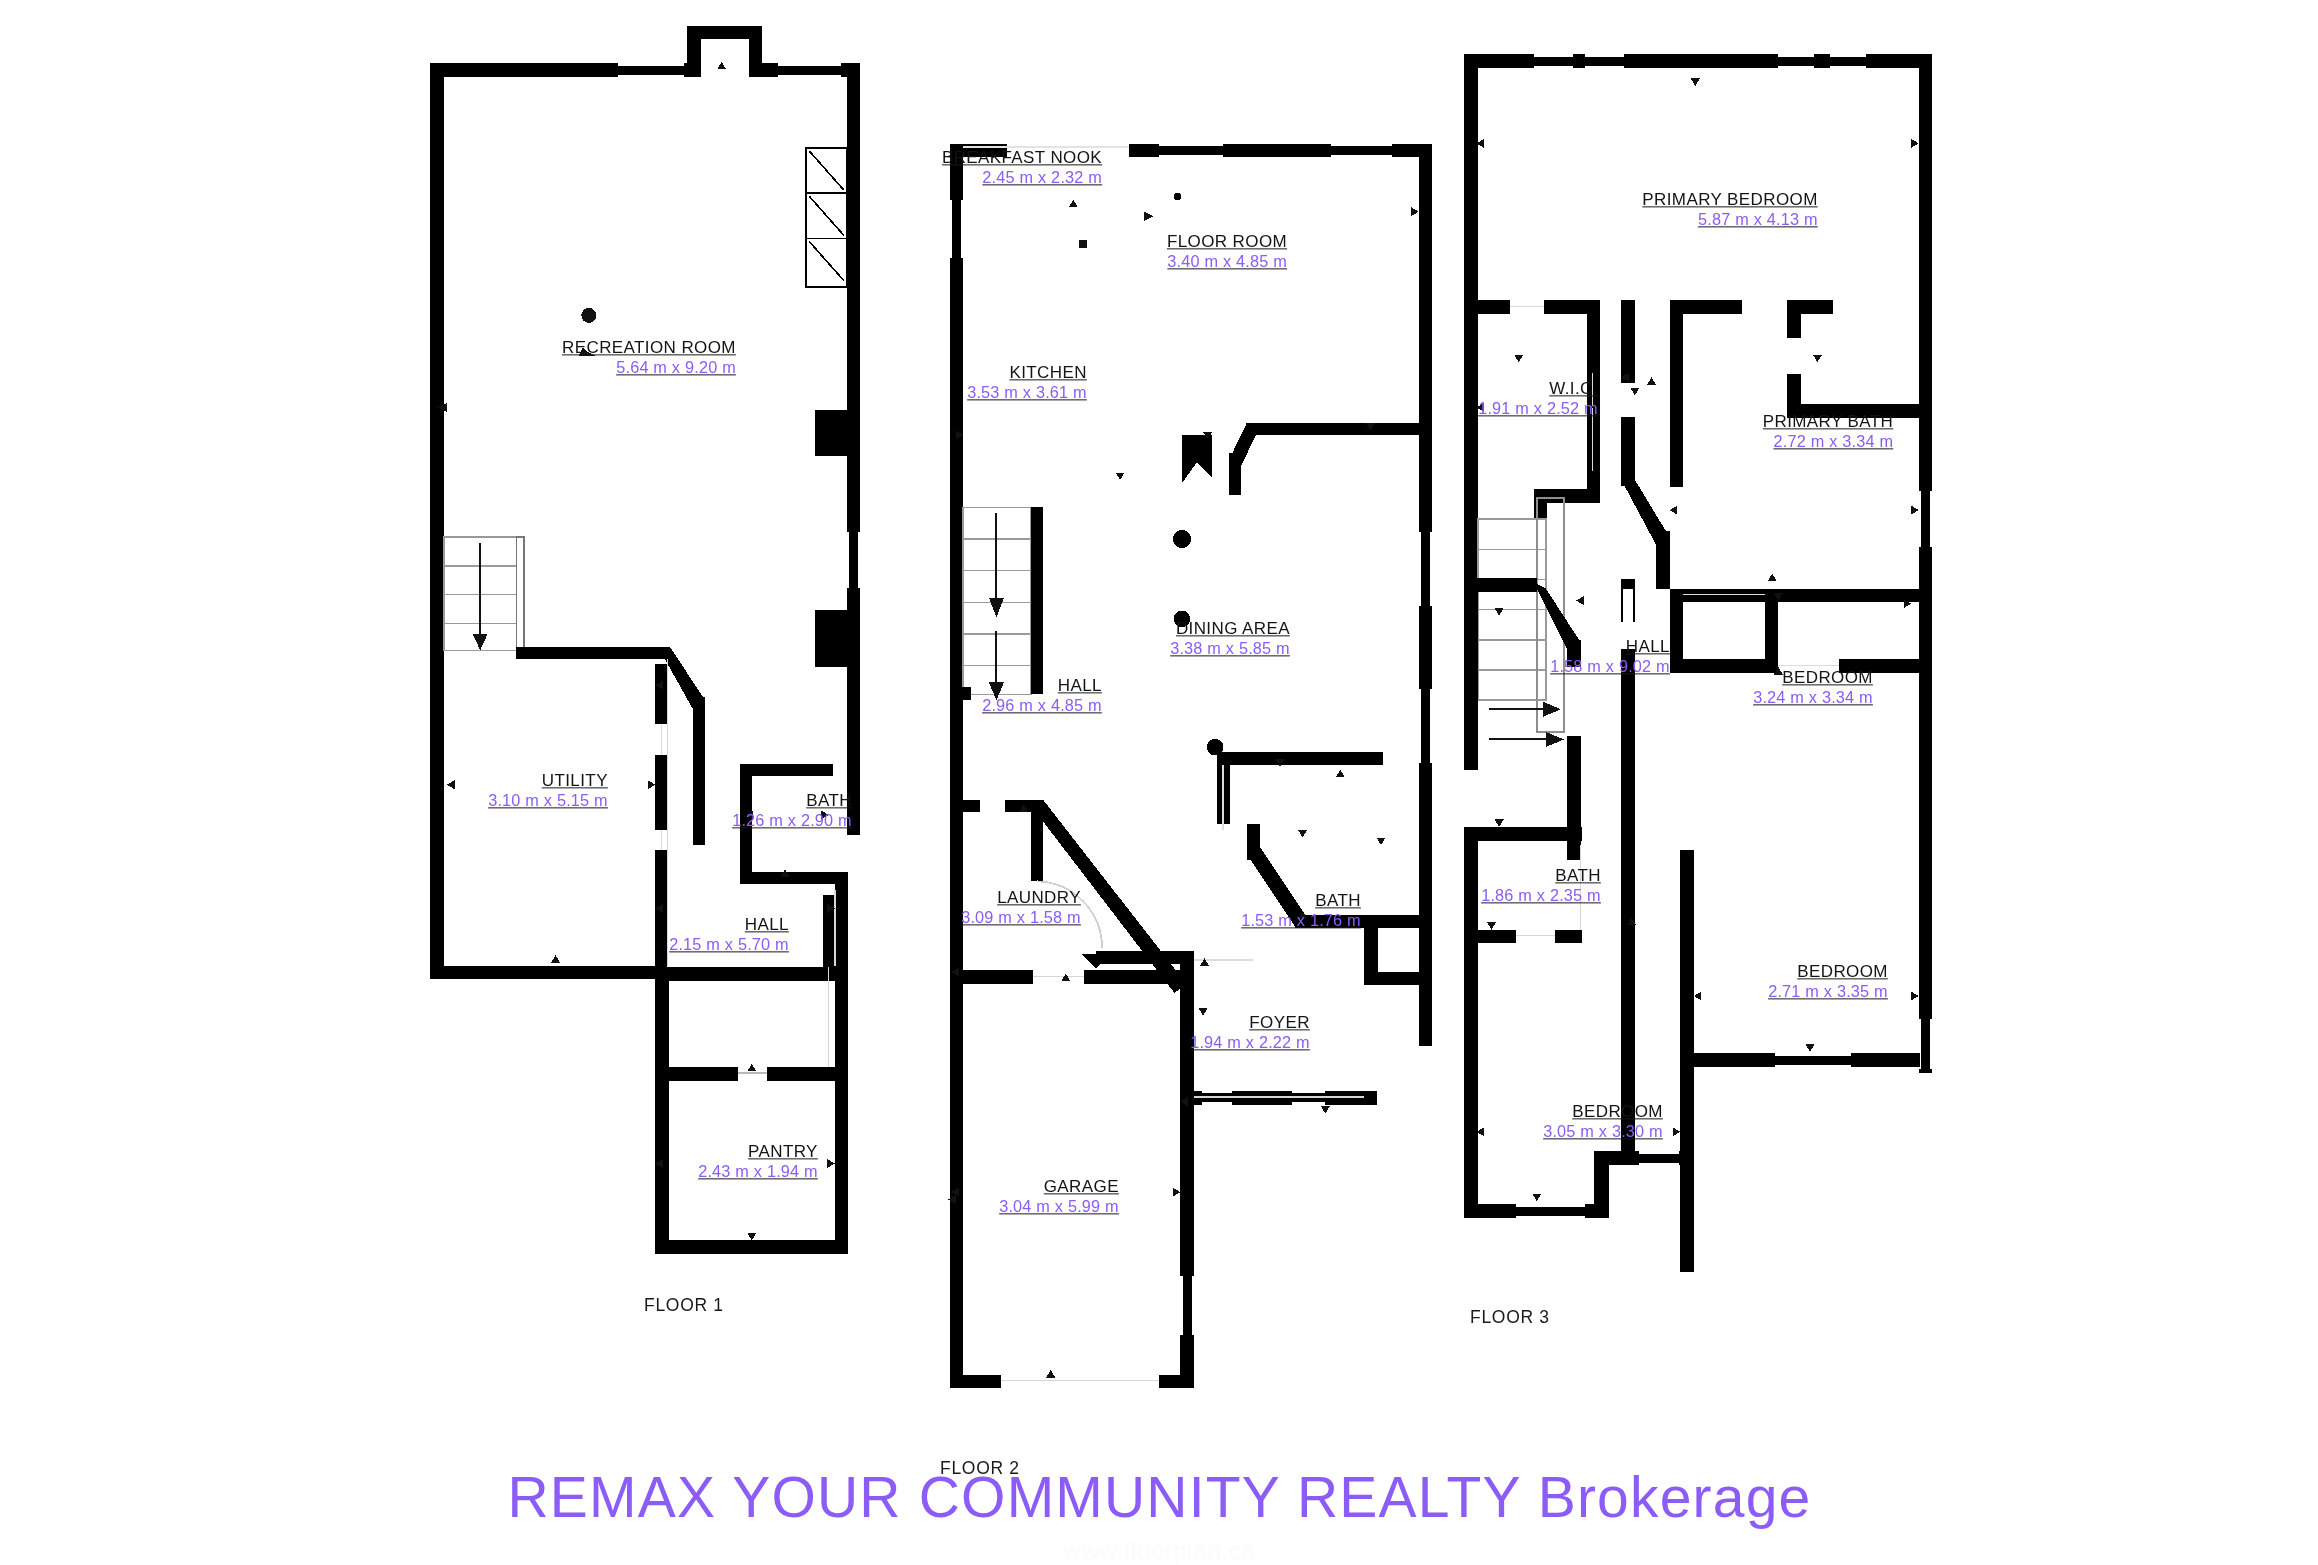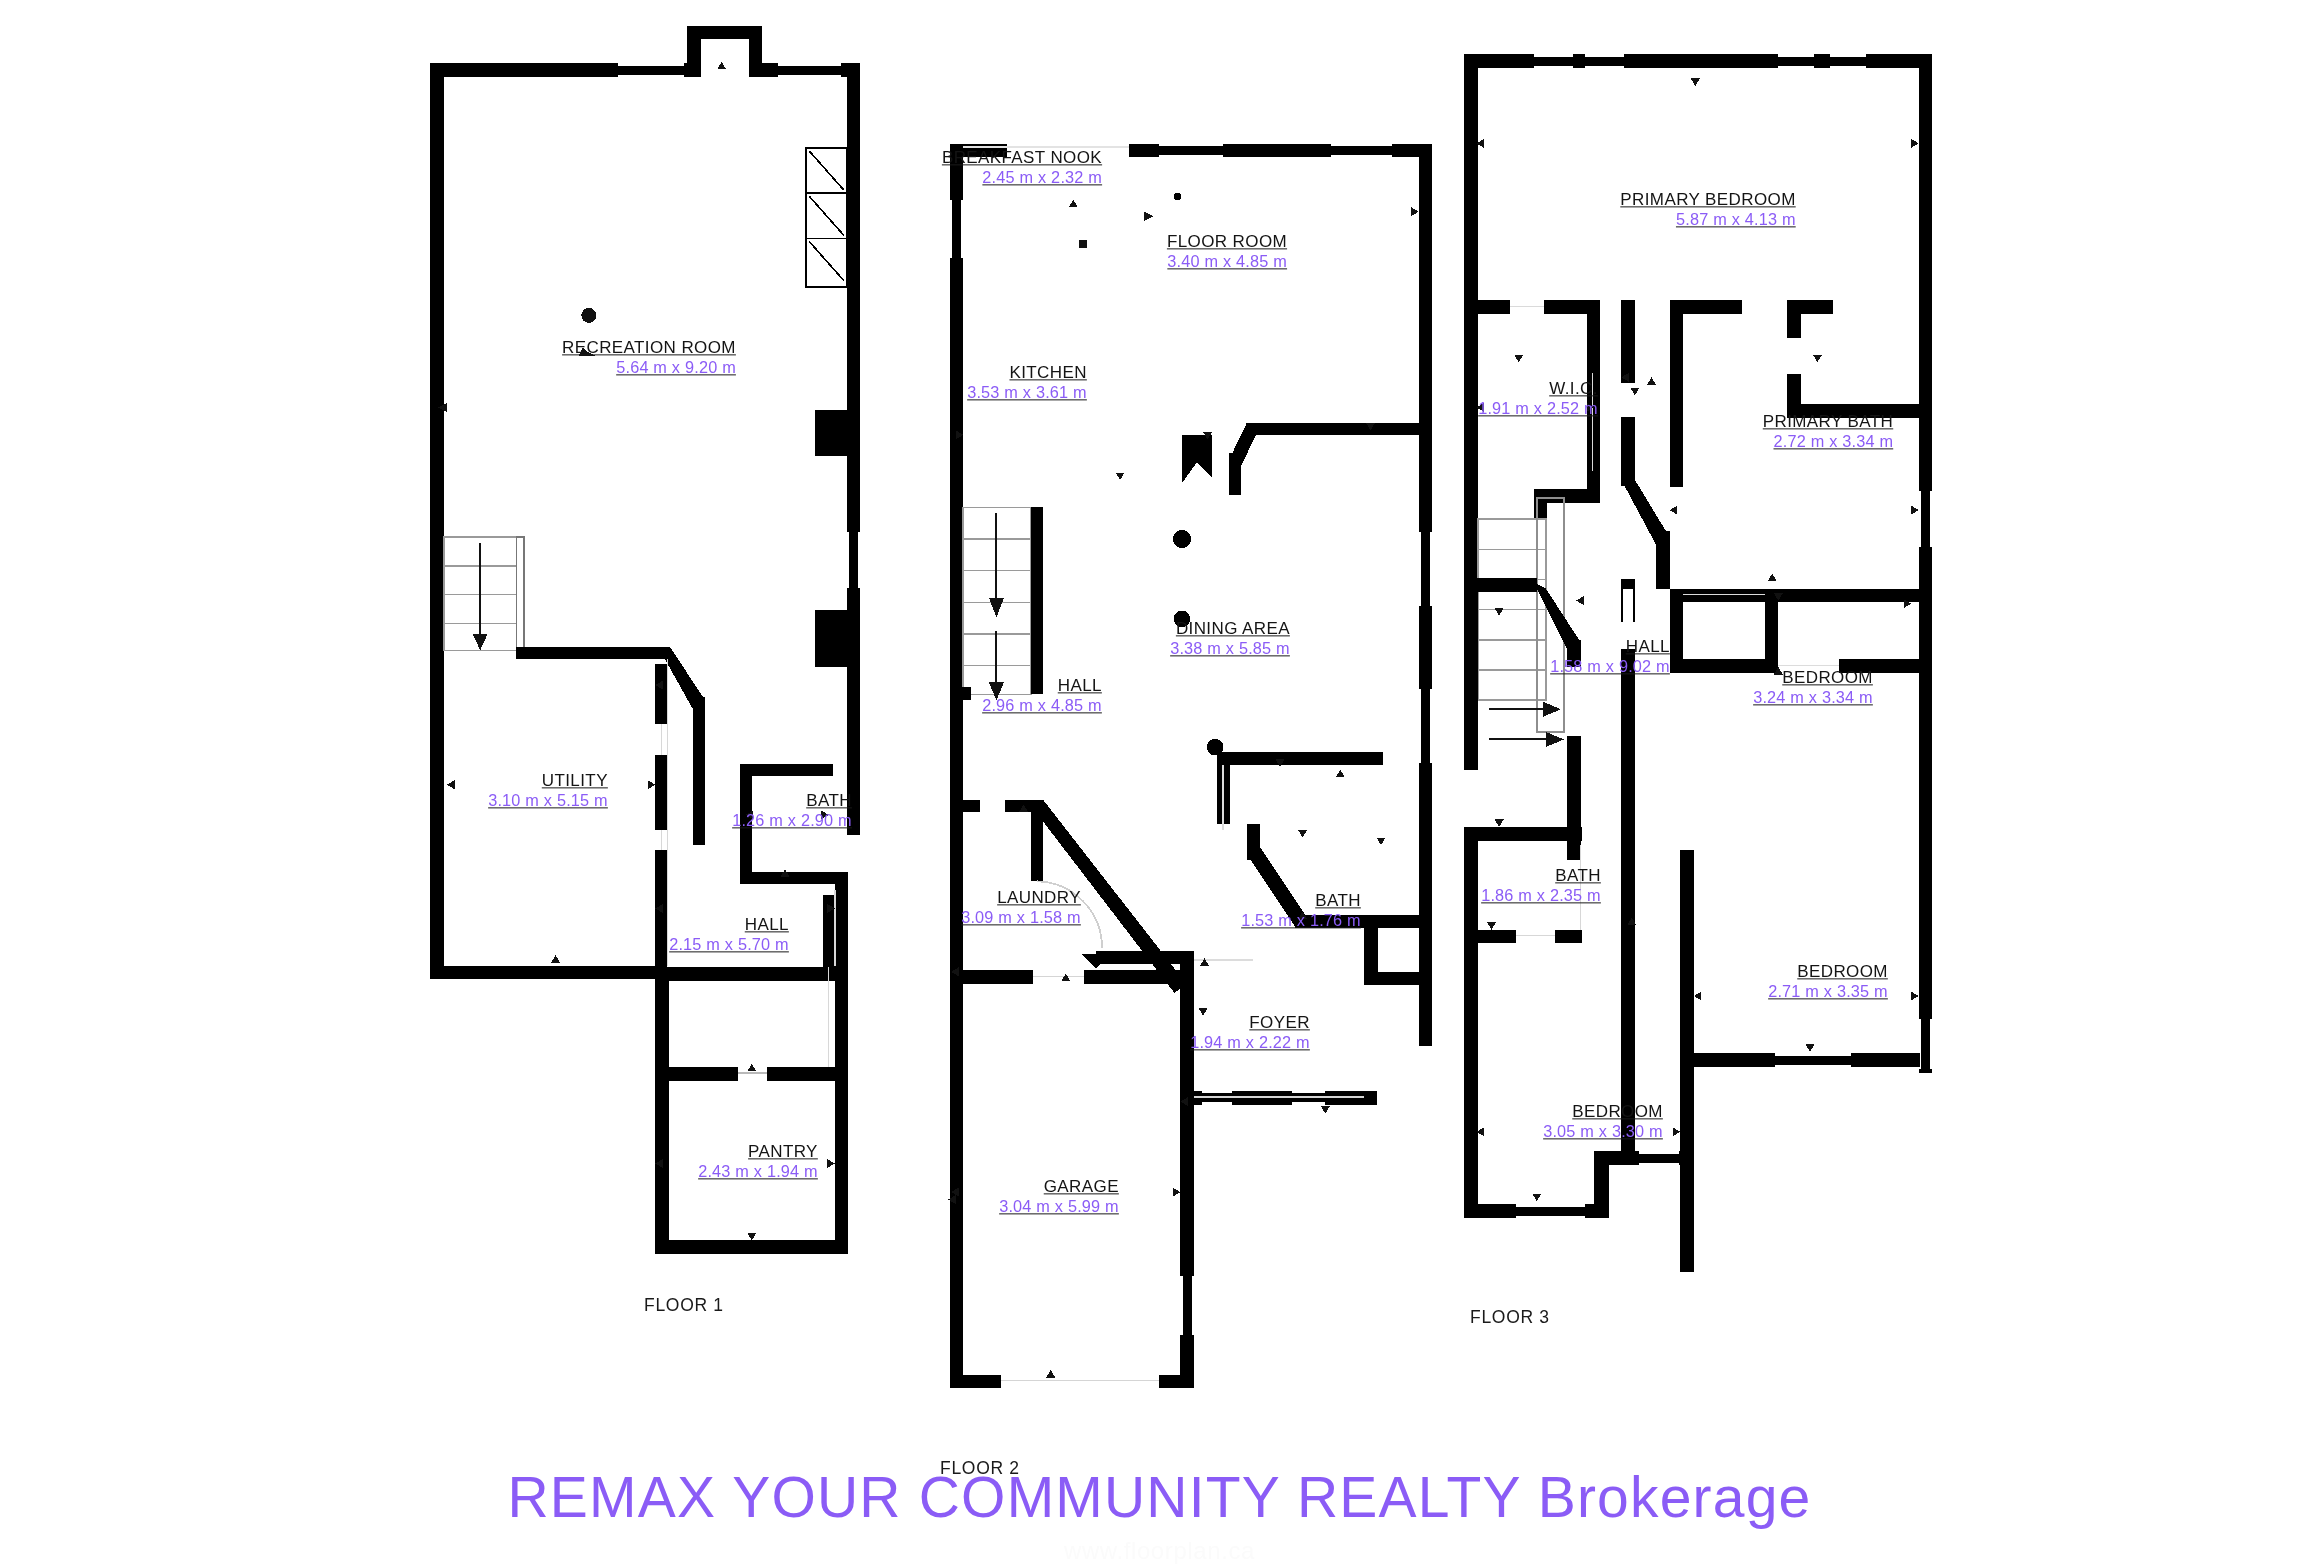--- a/index.html
+++ b/index.html
@@ -597,21 +597,21 @@
           <polygon points="166,660 171,657 171,663"></polygon>
           <polygon points="315,660 310,657 310,663"></polygon>
           <polygon points="22,750 27,747 27,753"></polygon>
           <polygon points="157,750 152,747 152,753"></polygon>
           <polygon points="243,697 240,692 246,692"></polygon>
           <polygon points="62,796 59,791 65,791"></polygon>
         </g>
       </g>
     </svg>
 
-    <div class="rlabel" style="left:265px; top:210px;">
+    <div class="rlabel" style="left:287px; top:210px;">
       <span class="rname">PRIMARY BEDROOM</span>
       <span class="rdim">5.87 m x 4.13 m</span>
     </div>
     <div class="rlabel" style="left:95px; top:399px;">
       <span class="rname">W.I.C.</span>
       <span class="rdim">1.91 m x 2.52 m</span>
     </div>
     <div class="rlabel" style="left:385px; top:432px;">
       <span class="rname">PRIMARY BATH</span>
       <span class="rdim">2.72 m x 3.34 m</span>

